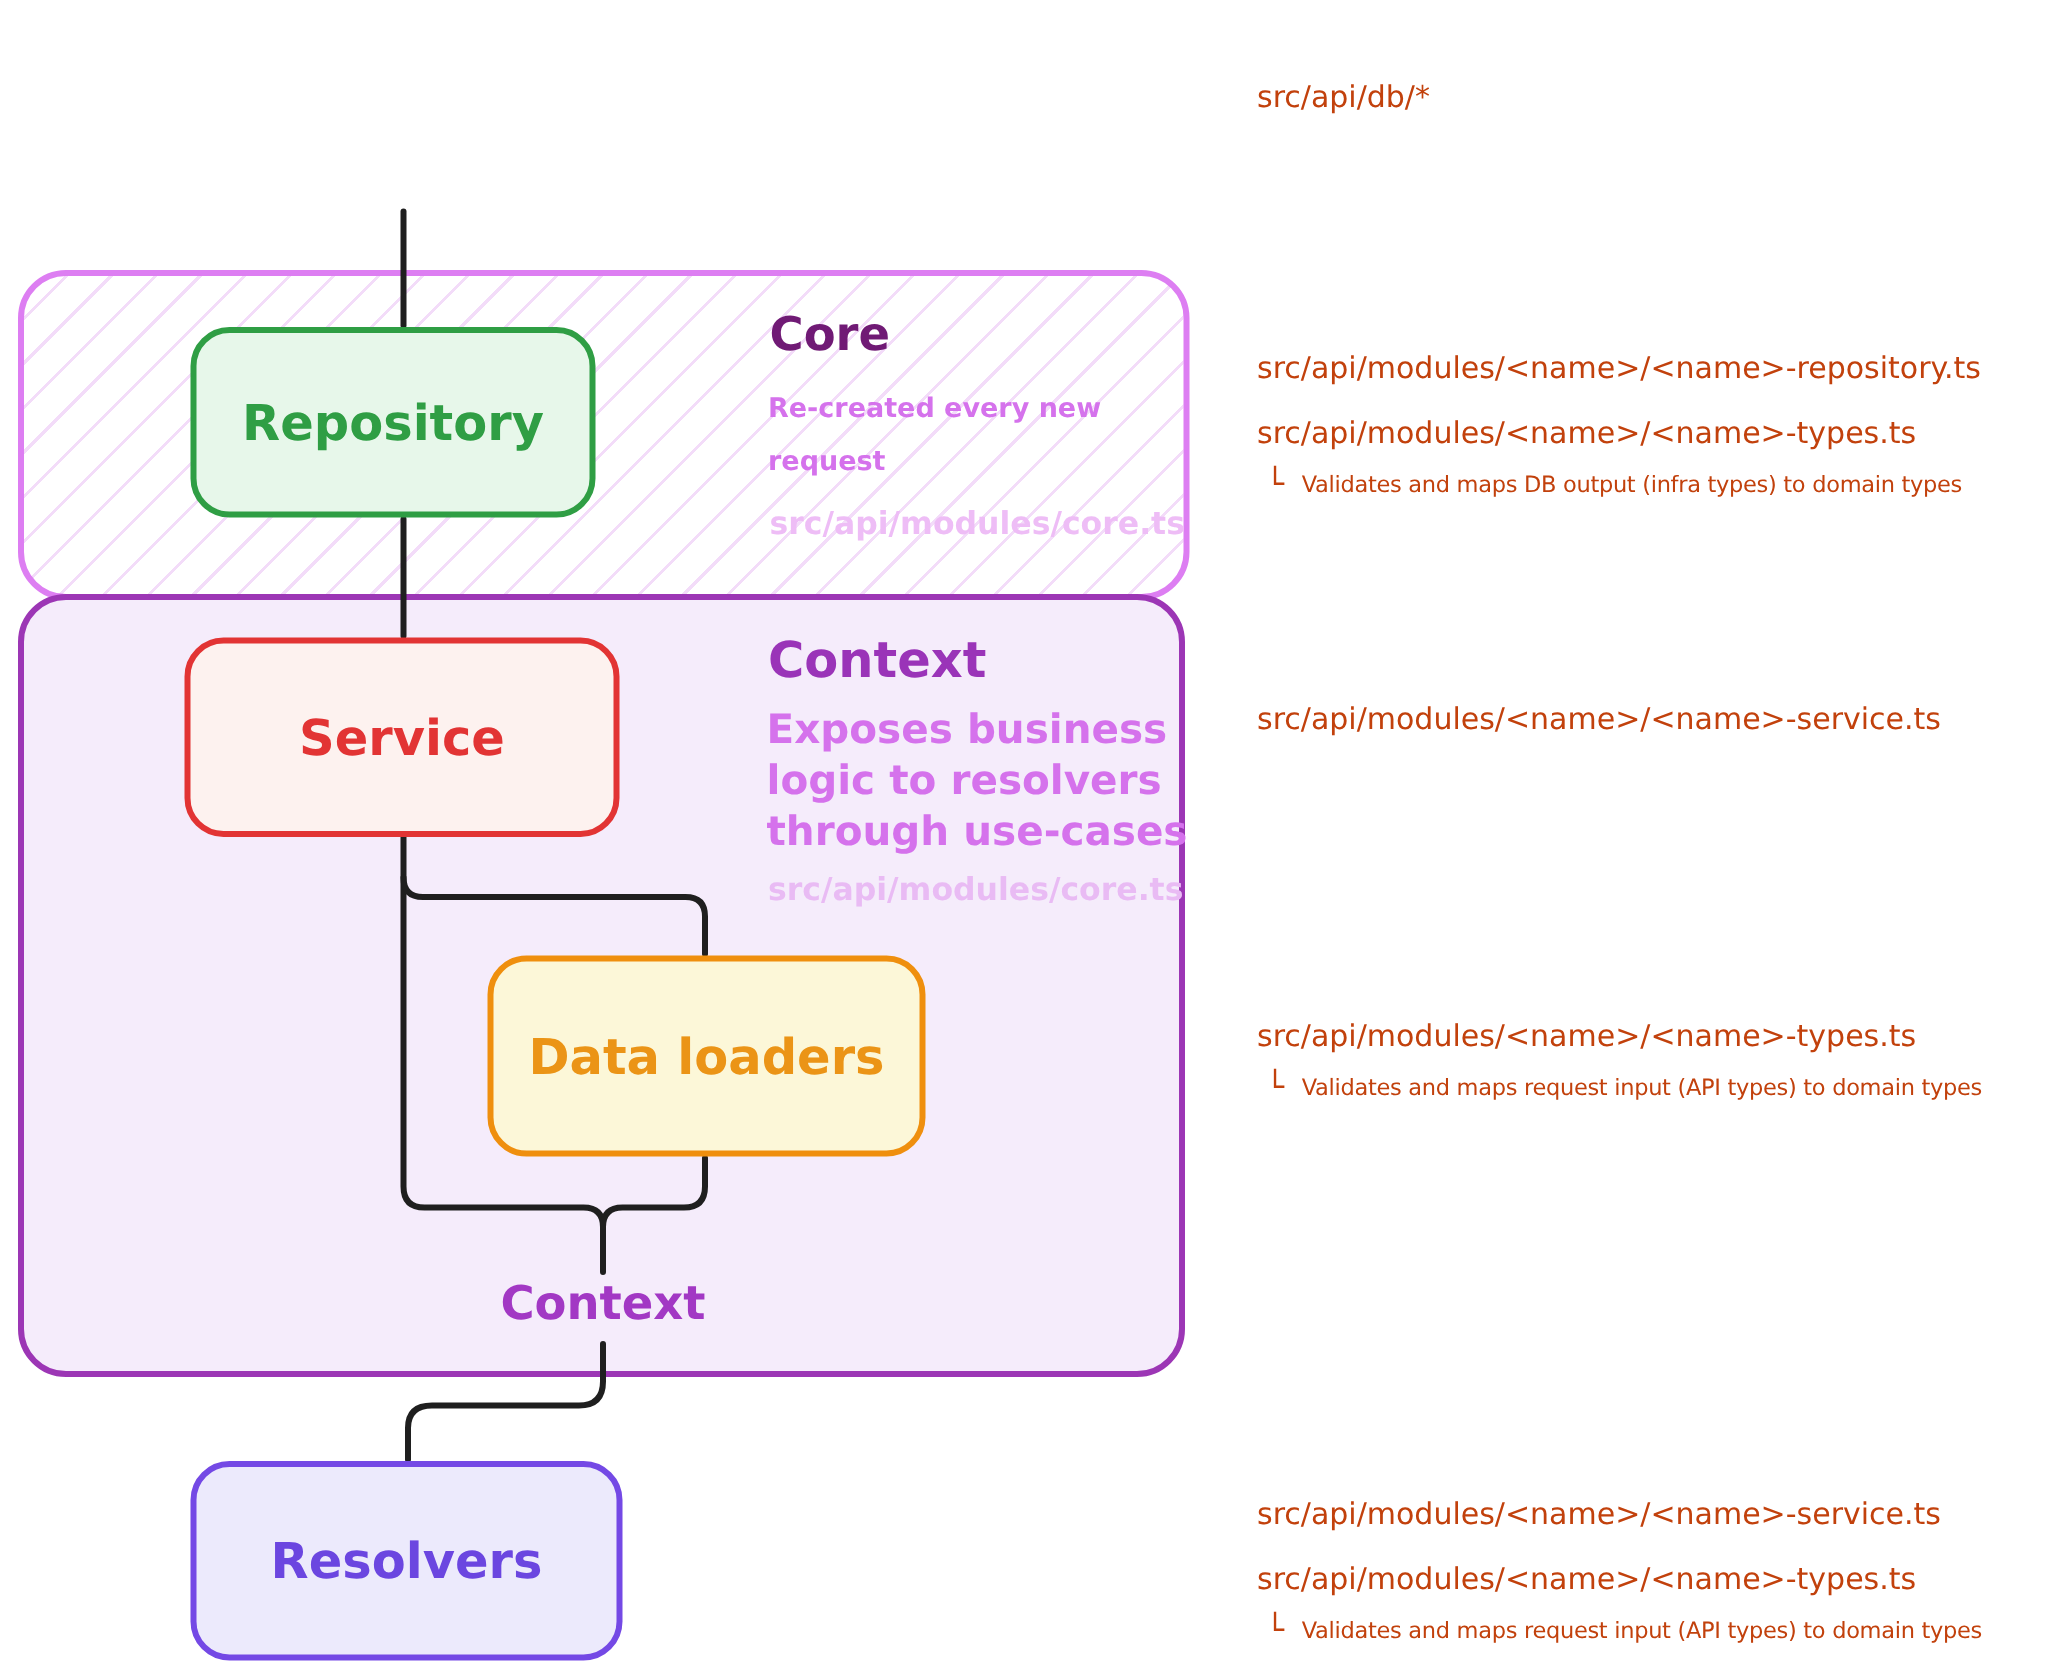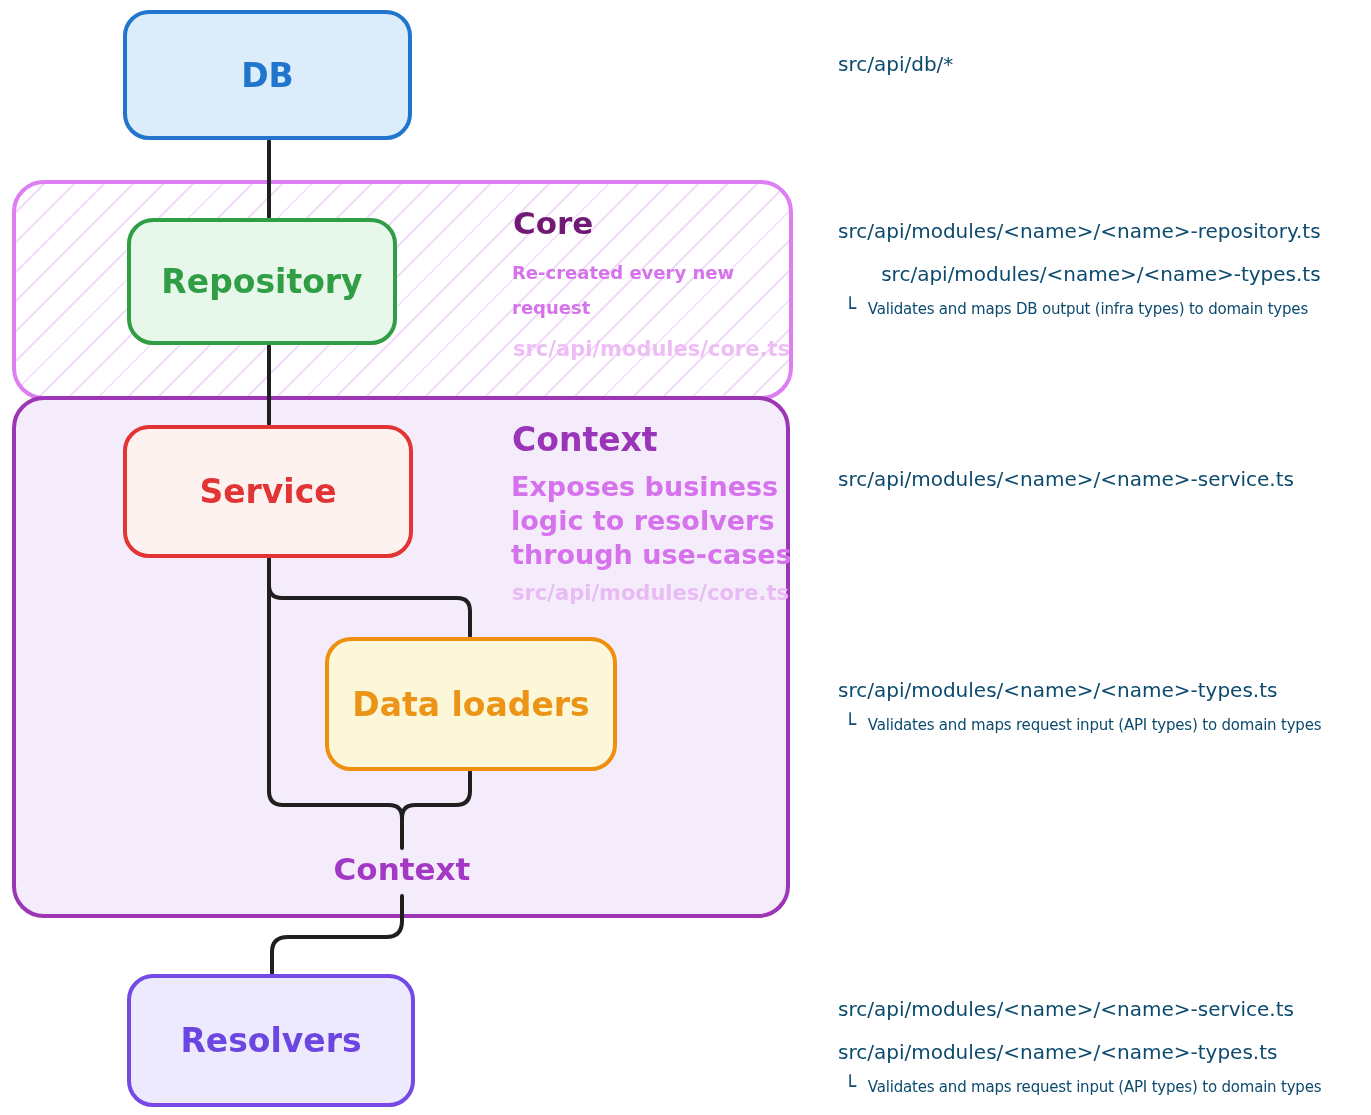--- a/index.html
+++ b/index.html
@@ -37,26 +37,26 @@
   .node{position:absolute;box-sizing:border-box;border:4px solid;border-radius:26px;
         display:flex;align-items:center;justify-content:center;
         font-size:33px;font-weight:600;white-space:nowrap;}
   .node-db{left:123px;top:10px;width:289px;height:130px;border-color:#2175cc;background:#dbecfa;color:#2175cc;}
   .node-repository{left:127px;top:218px;width:270px;height:127px;border-color:#2f9e44;background:#e7f7ea;color:#2f9e44;}
   .node-service{left:123px;top:425px;width:290px;height:133px;border-color:#e23434;background:#fdf2ef;color:#e23434;}
   .node-loaders{left:325px;top:637px;width:292px;height:134px;border-color:#ef8f0e;background:#fcf7d8;color:#eb9416;}
   .node-resolvers{left:127px;top:974px;width:288px;height:133px;border-color:#7449e5;background:#eceafc;color:#6b46e0;}
 
   
-  .ann{position:absolute;left:838px;color:#0c4a6e;}
+  .ann{position:absolute;left:838px;color:#c2410c;}
   .ann .p{font-size:20px;line-height:26px;margin-bottom:17px;white-space:nowrap;}
   .ann .note{display:flex;align-items:flex-start;font-size:15px;line-height:22px;letter-spacing:-0.2px;white-space:nowrap;margin-top:-6px;}
   .ann .elbow{font-size:20px;line-height:20px;margin:0 12px 0 6px;}
   .ann-1{top:51px;}
-  .ann-2{top:218px;text-align:right;}
+  .ann-2{top:232px;}
   .ann-3{top:466px;}
   .ann-4{top:677px;}
   .ann-5{top:996px;}
 </style>
 </head>
 <body>
 
 <div class="canvas">
 
   <div class="group group-core"></div>
@@ -73,23 +73,20 @@
 
   <svg class="wires" viewBox="0 0 1371 1115">
     <path d="M269 141 L269 217"></path>
     <path d="M269 346 L269 424"></path>
     <path d="M269 558 L269 791 Q269 805 283 805 L389 805 Q402 805 402 818 L402 848"></path>
     <path d="M269 585 Q269 598 282 598 L457 598 Q470 598 470 611 L470 636"></path>
     <path d="M470 772 L470 791 Q470 805 456 805 L415 805 Q402 805 402 818"></path>
     <path d="M402 896 L402 921 Q402 937 386 937 L288 937 Q272 937 272 952 L272 973"></path>
   </svg>
 
-  <div class="node node-db">
-    <span>DB</span>
-  </div>
   <div class="node node-repository">
     <span>Repository</span>
   </div>
   <div class="node node-service">
     <span>Service</span>
   </div>
   <div class="node node-loaders">
     <span>Data loaders</span>
   </div>
   <div class="node node-resolvers">

